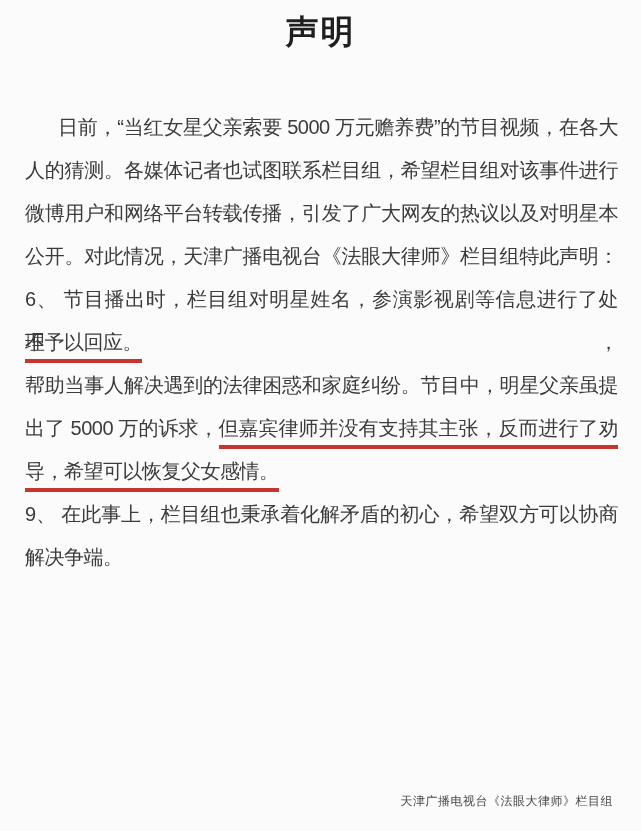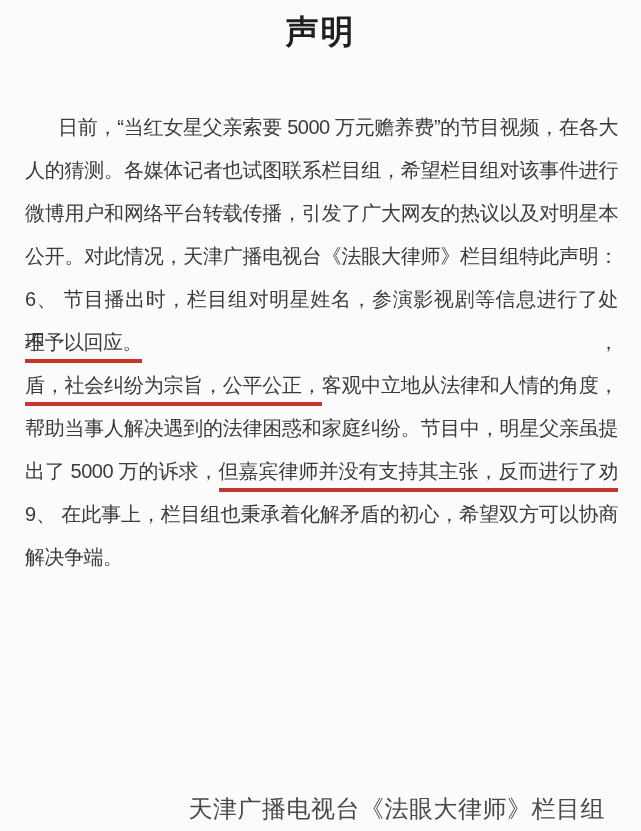--- a/index.html
+++ b/index.html
@@ -51,39 +51,39 @@
   }
   .line.indent{
     text-indent:33px;
   }
   .u{
     border-bottom:4px solid var(--underline);
     padding-bottom:6px;
   }
   .signature{
     position:absolute;
-    right:36px;
+    right:28px;
     top:793px;
-    font-size:24px;
+    font-size:12px;
     letter-spacing:0.5px;
     color:var(--signature);
   }
 </style>
 </head>
 <body>
 
 <div class="page">
   <h1 class="title">声明</h1>
   <div class="doc-body" id="statement-body">
       <div class="line fill indent"><span>日前，“当红女星父亲索要 5000 万元赡养费”的节目视频，在各大</span></div>
       <div class="line fill"><span>人的猜测。各媒体记者也试图联系栏目组，希望栏目组对该事件进行</span></div>
       <div class="line fill"><span>微博用户和网络平台转载传播，引发了广大网友的热议以及对明星本</span></div>
       <div class="line fill"><span>公开。对此情况，天津广播电视台《法眼大律师》栏目组特此声明：</span></div>
       <div class="line fill"><span>6、 节目播出时，栏目组对明星姓名，参演影视剧等信息进行了处理，</span></div>
       <div class="line"><span class="u">不予以回应。</span></div>
-      <div class="line fill"><span class="u">盾，社会纠纷为宗旨，公平公正，</span><span>客观中立地从法律和人情的角度，</span></div>
       <div class="line fill"><span>帮助当事人解决遇到的法律困惑和家庭纠纷。节目中，明星父亲虽提</span></div>
       <div class="line fill"><span>出了 5000 万的诉求，</span><span class="u">但嘉宾律师并没有支持其主张，反而进行了劝</span></div>
+      <div class="line"><span class="u">导，希望可以恢复父女感情。</span></div>
       <div class="line fill"><span>9、 在此事上，栏目组也秉承着化解矛盾的初心，希望双方可以协商</span></div>
       <div class="line"><span>解决争端。</span></div>
     </div>
   <div class="signature">天津广播电视台《法眼大律师》栏目组</div>
 </div>
 
 </body></html>

